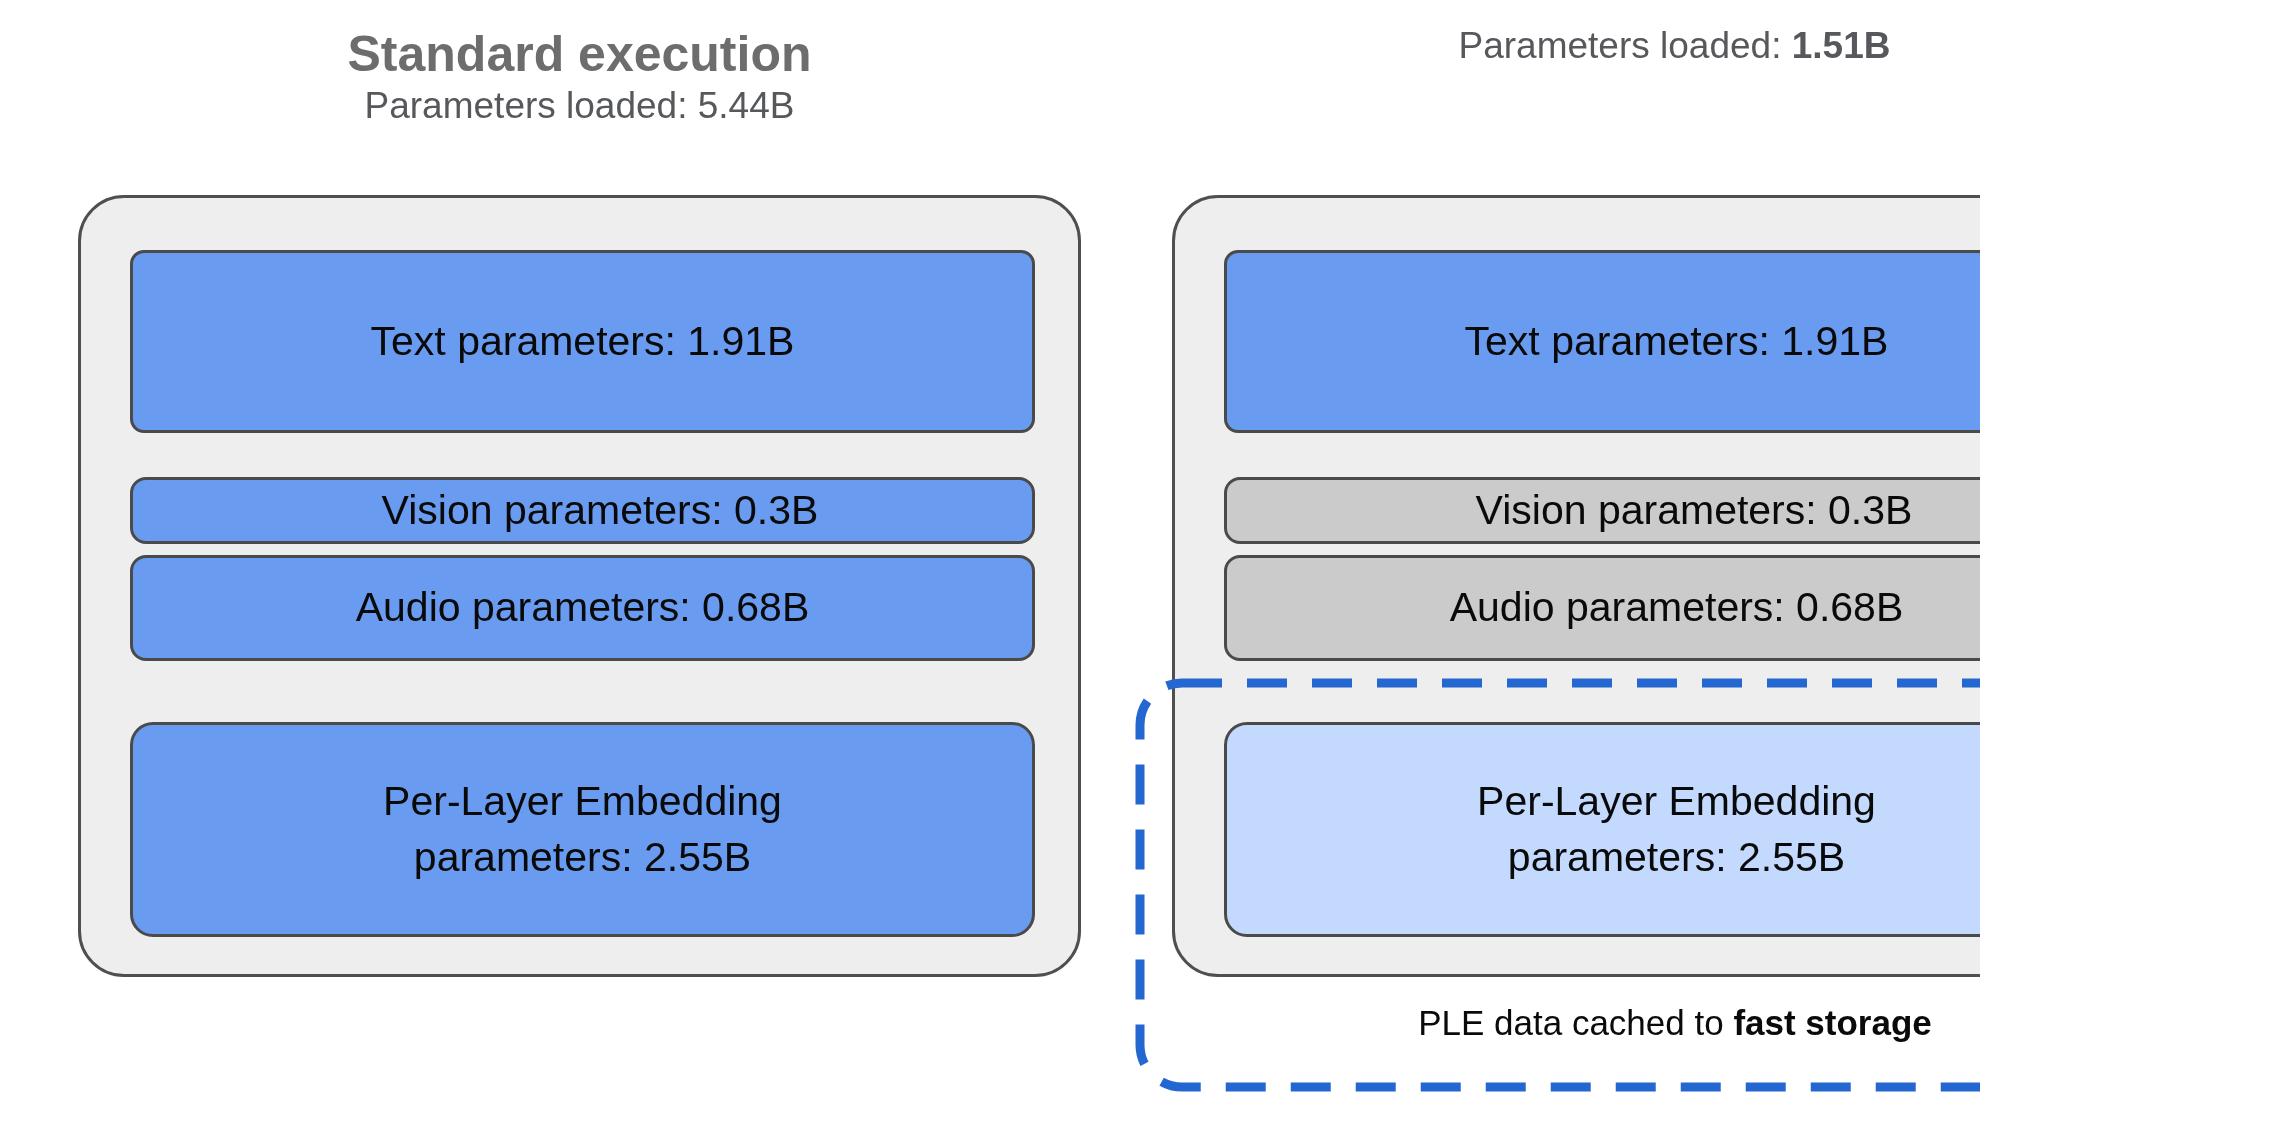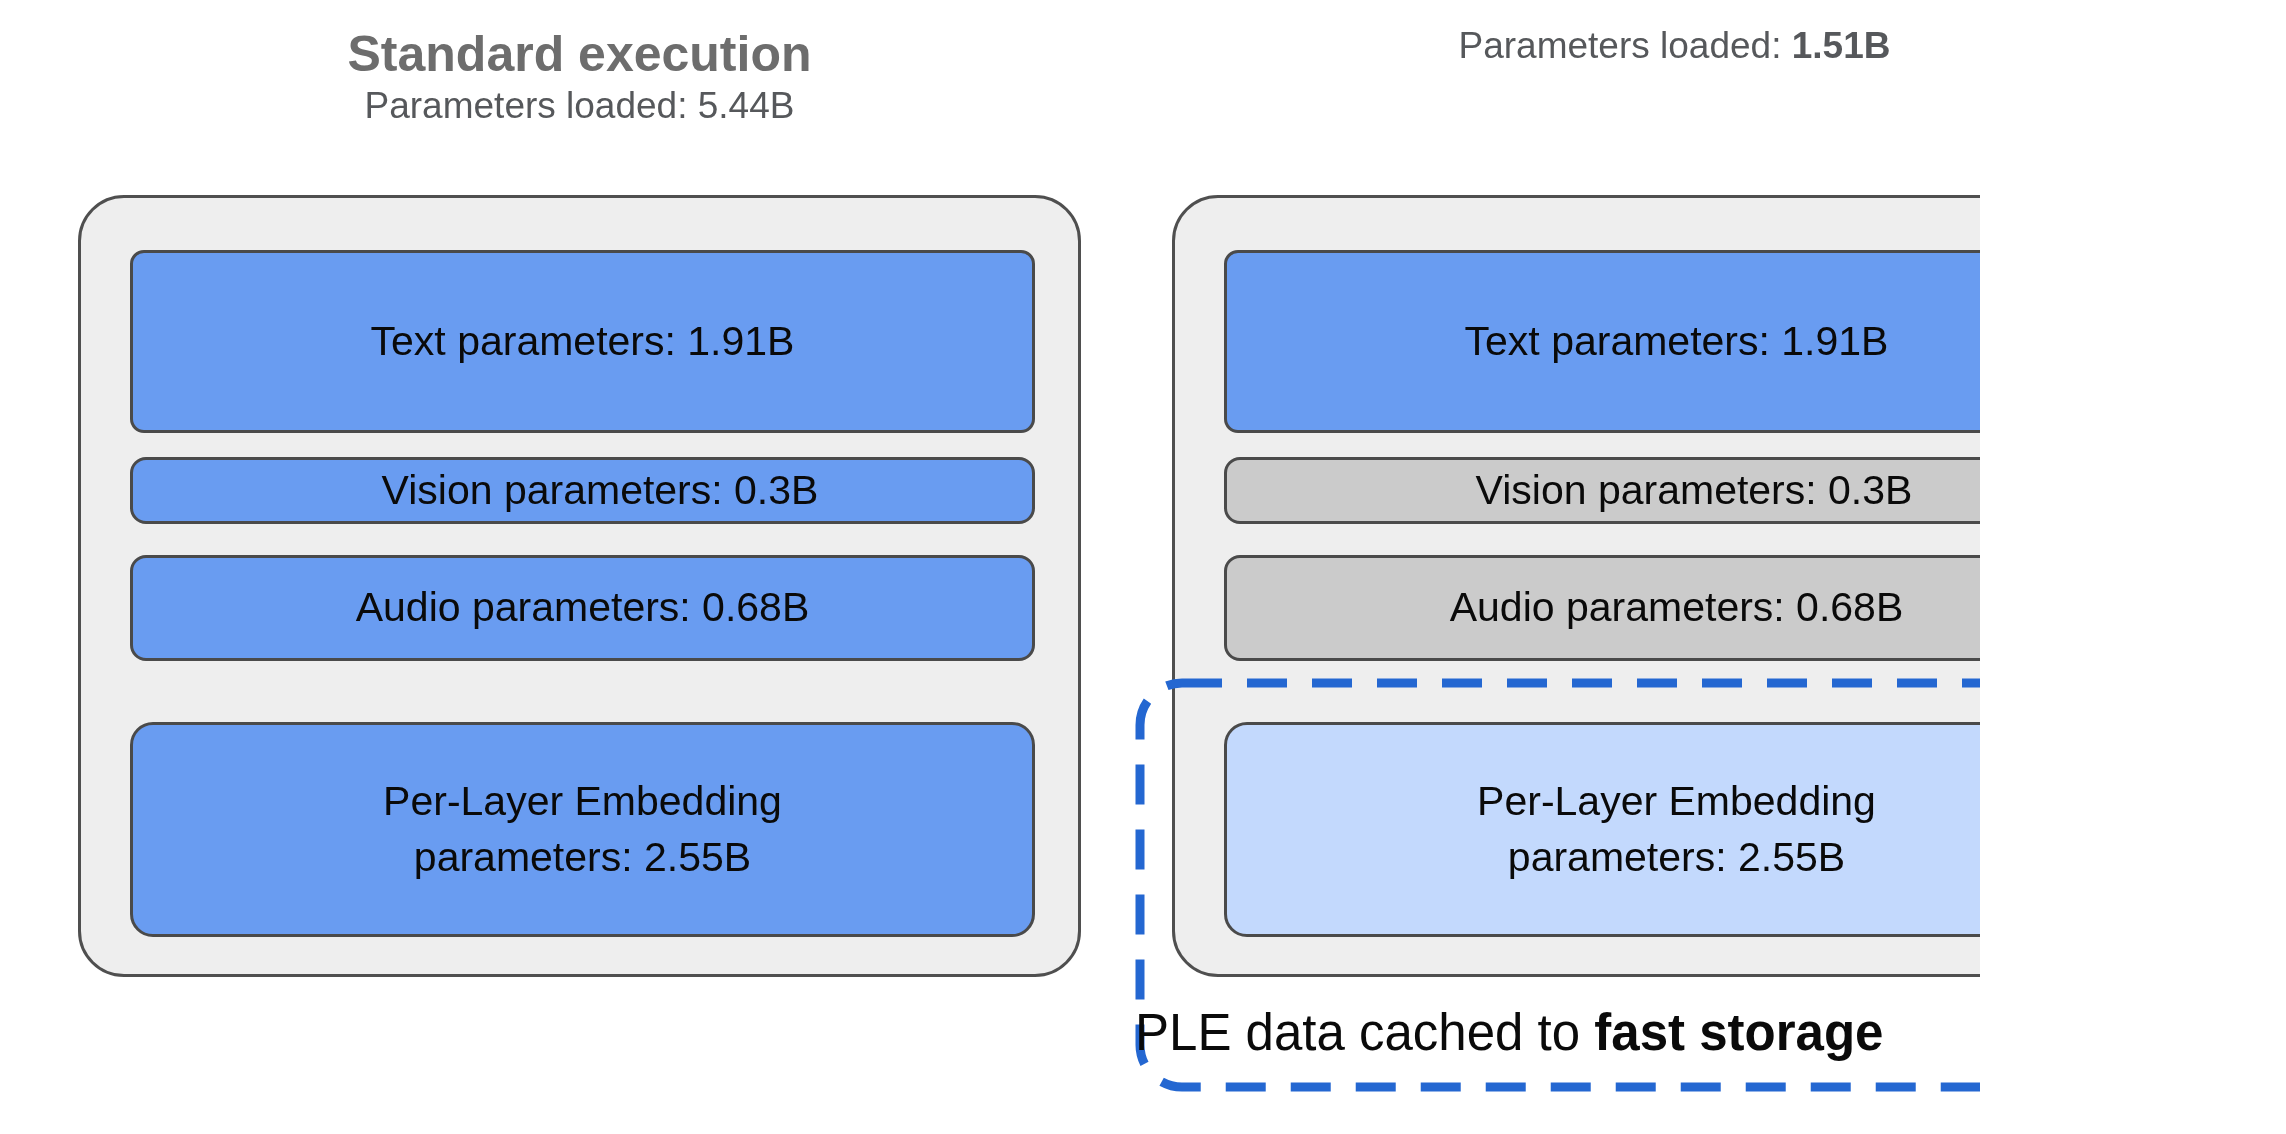--- a/index.html
+++ b/index.html
@@ -19,33 +19,33 @@
          border:3px solid var(--panel_border);border-radius:46px;box-sizing:border-box;z-index:1;}
   .panel.left{left:78px;width:1003px;}
   .panel.right{left:1172px;width:1005px;}
 
   
   .box{position:absolute;left:49px;width:905px;box-sizing:border-box;
        border:3px solid var(--box_border);border-radius:16px;
        display:flex;align-items:center;justify-content:center;text-align:center;}
   .box-label{font-size:41px;color:var(--box_text_color);line-height:1.35;white-space:pre-line;}
   .box-text  {top:52px;height:183px;border-radius:14px;}
-  .box-vision{top:259px;height:67px;padding-left:35px;}
+  .box-vision{top:279px;height:67px;padding-left:35px;}
   .box-audio {top:357px;height:106px;}
   .box-ple   {top:524px;height:215px;border-radius:23px;}
 
   .state-loaded {background:var(--loaded_fill);}
   .state-skipped{background:var(--skipped_fill);}
   .state-cached {background:var(--cached_fill);}
 
   
   .cache-outline{position:absolute;left:1135px;top:678px;width:1080px;height:414px;z-index:2;pointer-events:none;}
   .cache-outline rect{fill:none;stroke:var(--dashed_accent);stroke-width:9;stroke-dasharray:40 25;}
-  .cache-caption{position:absolute;left:1135px;top:1002px;width:1080px;text-align:left;z-index:3;
-                 font-size:51px;color:var(--box_text_color);line-height:1.2;}
+  .cache-caption{position:absolute;left:1135px;top:1002px;width:1080px;text-align:center;z-index:3;
+                 font-size:35px;color:var(--box_text_color);line-height:1.2;}
   .cache-caption .bold{font-weight:700;}
 </style>
 </head>
 <body>
 
 <div class="canvas">
 
   <div class="panel-header left">
     <div class="panel-title">Standard execution</div>
     <div class="panel-subtitle">

